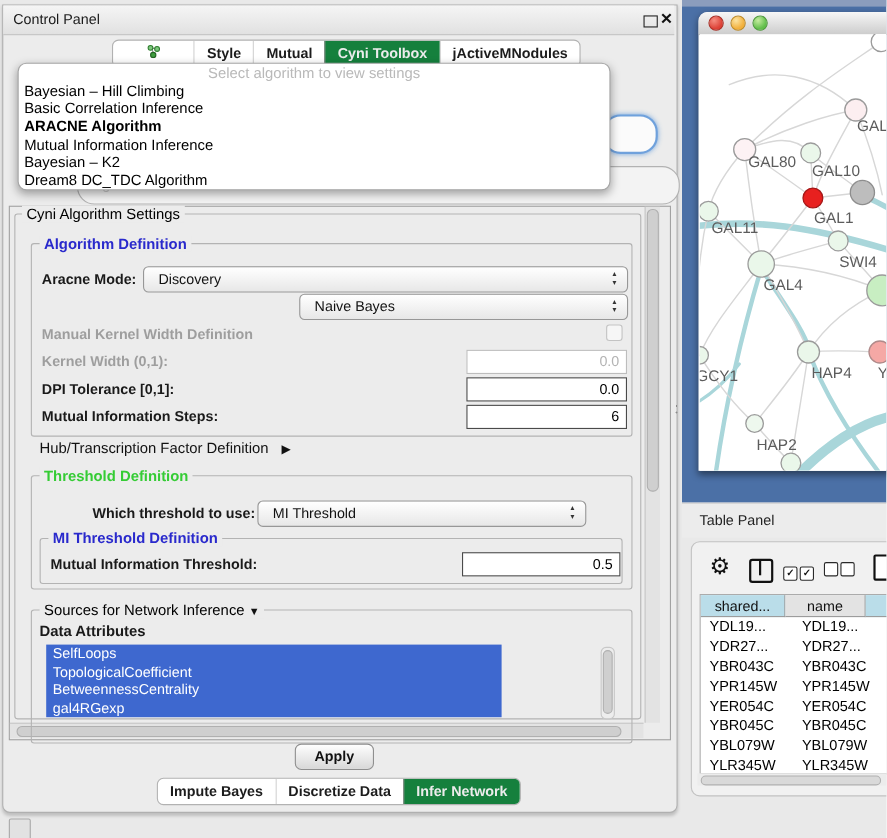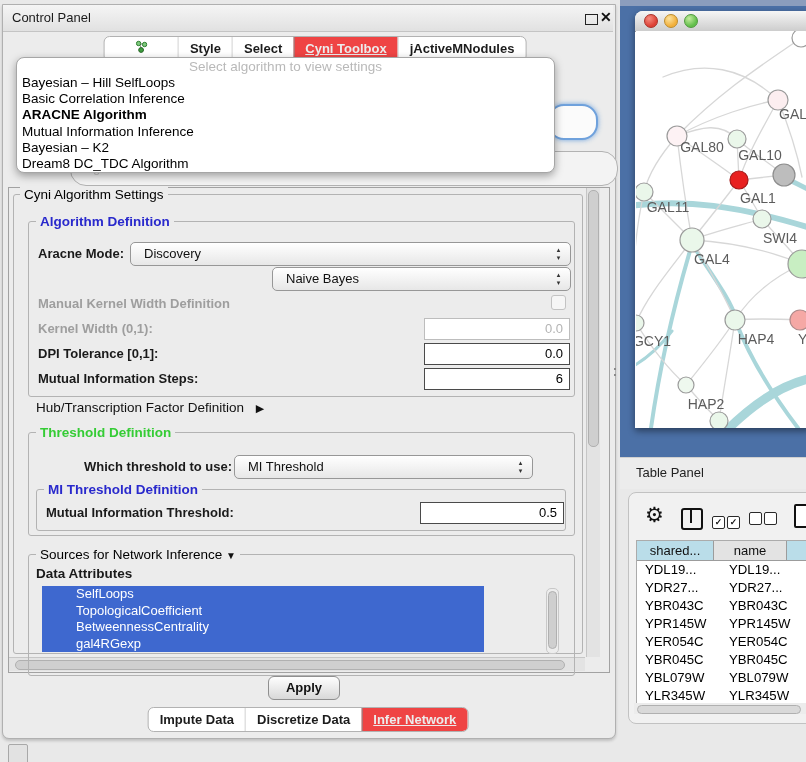--- a/index.html
+++ b/index.html
@@ -12,21 +12,21 @@
   .cp-title{left:3px;top:5px;width:610px;height:26px;background:linear-gradient(#f5f5f5,#e1e1e1);
       border-bottom:1px solid #c4c4c4;}
   .cp-title-text{left:12px;top:10px;font-size:13px;color:#1a1a1a;text-align:center;}
   .float-ico{left:585px;top:14px;width:11px;height:9px;border:1.5px solid #222;}
   .close-ico{left:600px;top:9px;font-size:14px;font-weight:bold;color:#111;}
   
   .tabbar{display:flex;background:#fff;border:1px solid #b2b2b2;border-radius:6px;overflow:hidden;height:24px;}
   .tab{padding:0 11px;line-height:24px;font-size:13px;font-weight:700;color:#1c1c1c;
        border-left:1px solid #d2d2d2;display:flex;align-items:center;gap:5px;white-space:nowrap;}
   .tab:first-child{border-left:none;flex-direction:column;}
-  .tab.sel{background:#ef4444;color:#ececec;border-left-color:#8d8d8d;text-decoration:underline;}
+  .tab.sel{background:#15803d;color:#ececec;border-left-color:#8d8d8d;}
   #top-tabs{left:315px;top:36px;transform:translateX(-50%);}
   #bottom-tabs{left:308px;top:707px;transform:translateX(-50%);height:23px;}
   #bottom-tabs .tab{line-height:23px;}
   
   .dd{left:16px;top:57px;width:537px;height:114px;background:#fff;border:1px solid #a6a6a6;
       border-radius:8px;box-shadow:0 3px 9px rgba(0,0,0,.35);z-index:30;}
   .dd-ph{text-align:center;color:#b9b9b9;font-size:13.5px;height:16px;line-height:16px;margin-top:1px;}
   .dd-item{font-size:13.5px;line-height:16.2px;padding-left:5px;color:#000;white-space:nowrap;}
   .dd-item.bold{font-weight:700;}
   
@@ -48,21 +48,21 @@
   .field{background:#fff;text-align:right;font-size:13px;line-height:20px;padding:0 6px;color:#000;}
   .field.dark{border:1px solid #4a4a4a;}
   .field.dis{border:1px solid #bdbdbd;color:#b4b4b4;}
   .chk{width:13px;height:13px;border:1px solid #c3c3c3;border-radius:3px;background:#f6f6f6;}
   .tri{font-size:11px;color:#111;}
   
   .sb-track-v{background:#e3e3e3;border-left:1px solid #c6c6c6;}
   .sb-track-h{background:#e3e3e3;border-top:1px solid #c6c6c6;}
   .sb-thumb{background:#cfcfcf;border:1px solid #b0b0b0;border-radius:5px;}
   
-  .attr-list{left:42px;top:586px;width:414px;background:#3e68cf;z-index:1;padding-left:28px;}
+  .attr-list{left:42px;top:586px;width:414px;background:#3e68cf;z-index:1;}
   .attr{font-size:13px;line-height:16.5px;padding-left:6px;color:#fff;white-space:nowrap;}
   .btn{left:268px;top:676px;width:70px;height:22px;border:1px solid #8f8f8f;border-radius:6px;
       background:linear-gradient(#fefefe,#d8d8d8);font-size:13px;font-weight:700;text-align:center;line-height:21px;color:#111;}
   .mini-btn{left:8px;top:744px;width:18px;height:18px;border:1px solid #a8a8a8;background:#e2e2e2;border-radius:2px;}
   .grip{left:613px;top:366px;width:5px;height:12px;background:radial-gradient(circle 1.5px at 2px 3px,#8a8a8a 60%,transparent 61%),radial-gradient(circle 1.5px at 2px 9px,#8a8a8a 60%,transparent 61%);}
   
   .desktop{left:620px;top:0;width:186px;height:457px;background:#4b70a6;}
   .desktop-hl{left:620px;top:0;width:186px;height:6px;background:#8b9dbd;}
   .netwin{left:635px;top:11px;width:175px;height:417px;border-radius:8px 0 0 0;
       box-shadow:0 3px 7px rgba(0,0,0,.45);background:#fff;}
@@ -109,34 +109,34 @@
             <circle cx="3" cy="3.5" r="2.2" fill="#7dc87d" stroke="#2f7d2f"></circle>
             <circle cx="9" cy="4.5" r="2.2" fill="#7dc87d" stroke="#2f7d2f"></circle>
             <circle cx="5.5" cy="10" r="2.4" fill="#3f9e3f" stroke="#256325"></circle>
           </svg></span>
         <span>Network</span>
       </div>
       <div class="tab">
         <span>Style</span>
       </div>
       <div class="tab">
-        <span>Select</span>
+        <span>Mutual</span>
       </div>
       <div class="tab sel">
         <span>Cyni Toolbox</span>
       </div>
       <div class="tab">
         <span>jActiveMNodules</span>
       </div>
     </div>
 
   <div class="abs dd">
     <div class="dd-ph">Select algorithm to view settings</div>
     <div id="algo-list">
-        <div class="dd-item">Bayesian – Hill SelfLoops</div>
+        <div class="dd-item">Bayesian – Hill Climbing</div>
         <div class="dd-item">Basic Correlation Inference</div>
         <div class="dd-item bold">ARACNE Algorithm</div>
         <div class="dd-item">Mutual Information Inference</div>
         <div class="dd-item">Bayesian – K2</div>
         <div class="dd-item">Dream8 DC_TDC Algorithm</div>
       </div>
   </div>
   <div class="abs focus-combo"></div>
   <div class="abs ghost-combo">galFiltered.sif default node</div>
 
@@ -208,21 +208,21 @@
       <div class="attr">BetweennessCentrality</div>
       <div class="attr">gal4RGexp</div>
     </div>
   <div class="abs" style="left:546px;top:588px;width:11px;height:64px;background:#ededed;border:1px solid #c8c8c8;border-radius:5px;">
     <div class="abs sb-thumb" style="left:1px;top:2px;width:7px;height:56px;"></div>
   </div>
 
   <div class="abs btn">Apply</div>
   <div class="abs tabbar" id="bottom-tabs">
       <div class="tab">
-        <span>Impute Data</span>
+        <span>Impute Bayes</span>
       </div>
       <div class="tab">
         <span>Discretize Data</span>
       </div>
       <div class="tab sel">
         <span>Infer Network</span>
       </div>
     </div>
   <div class="abs mini-btn"></div>
   <div class="abs grip"></div>

